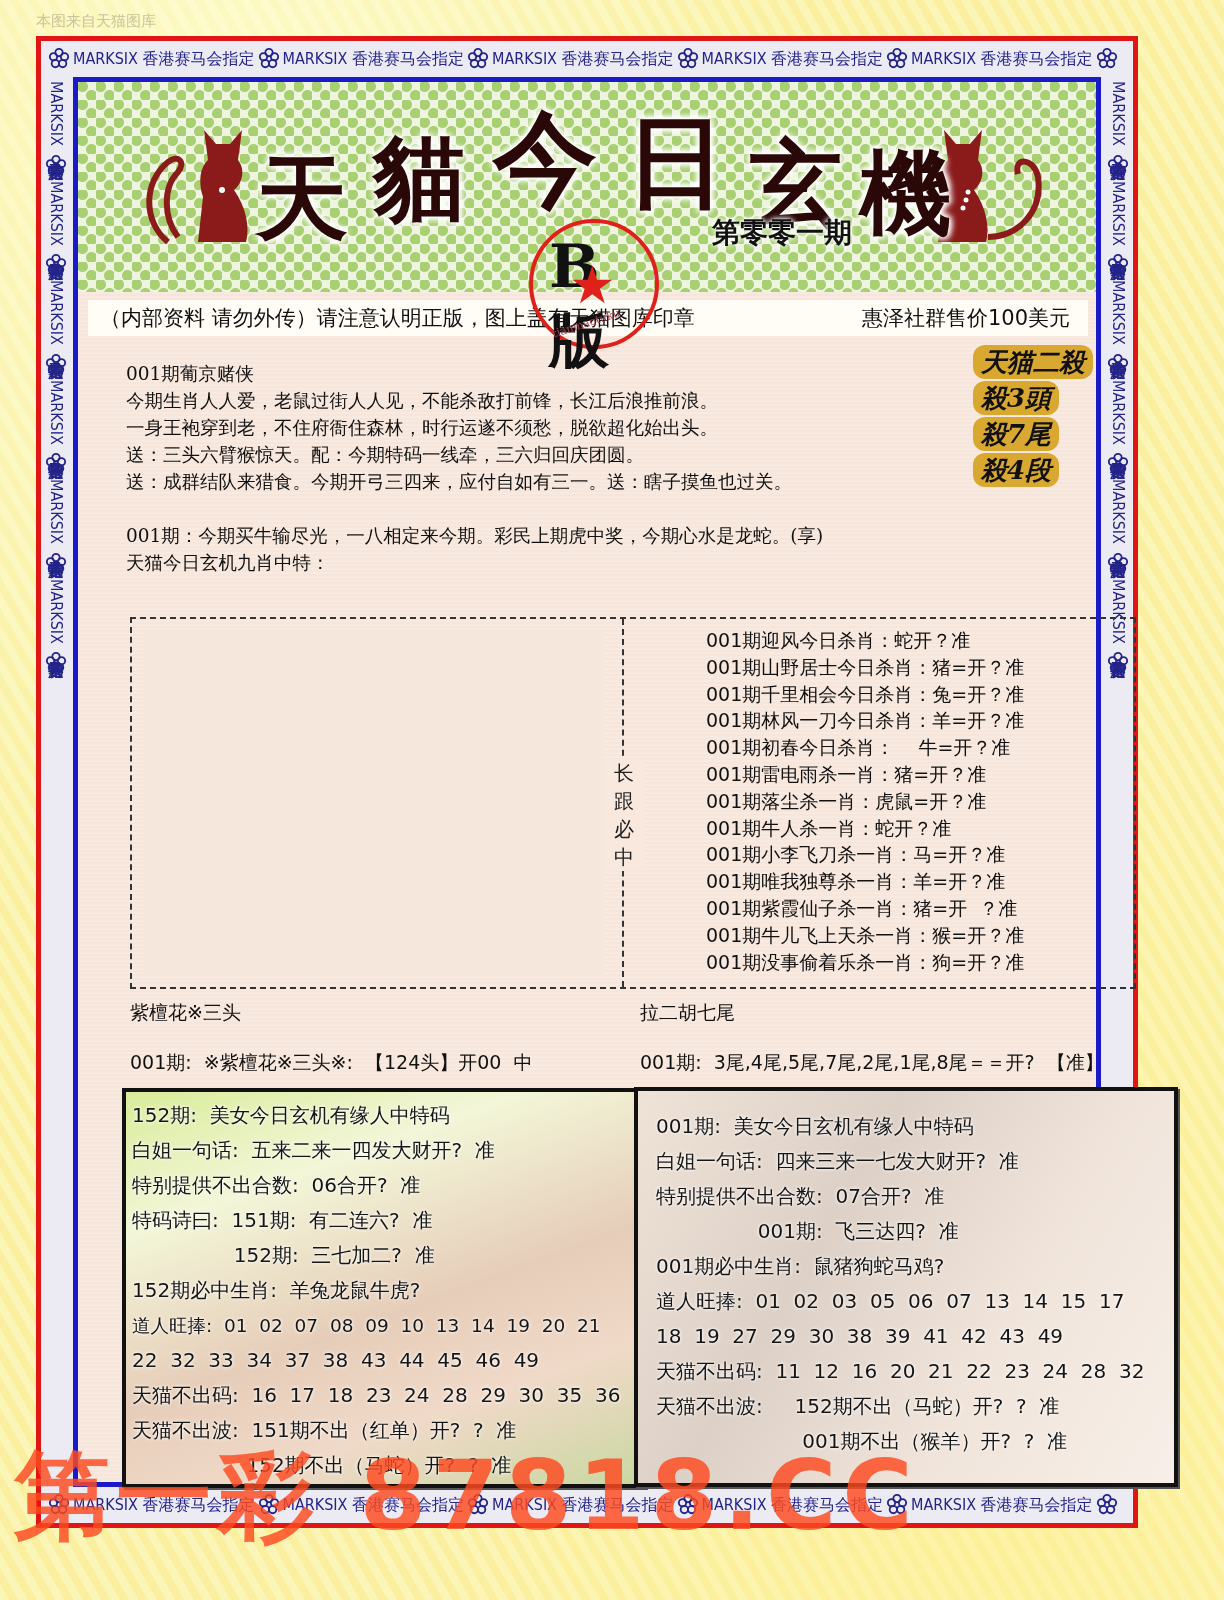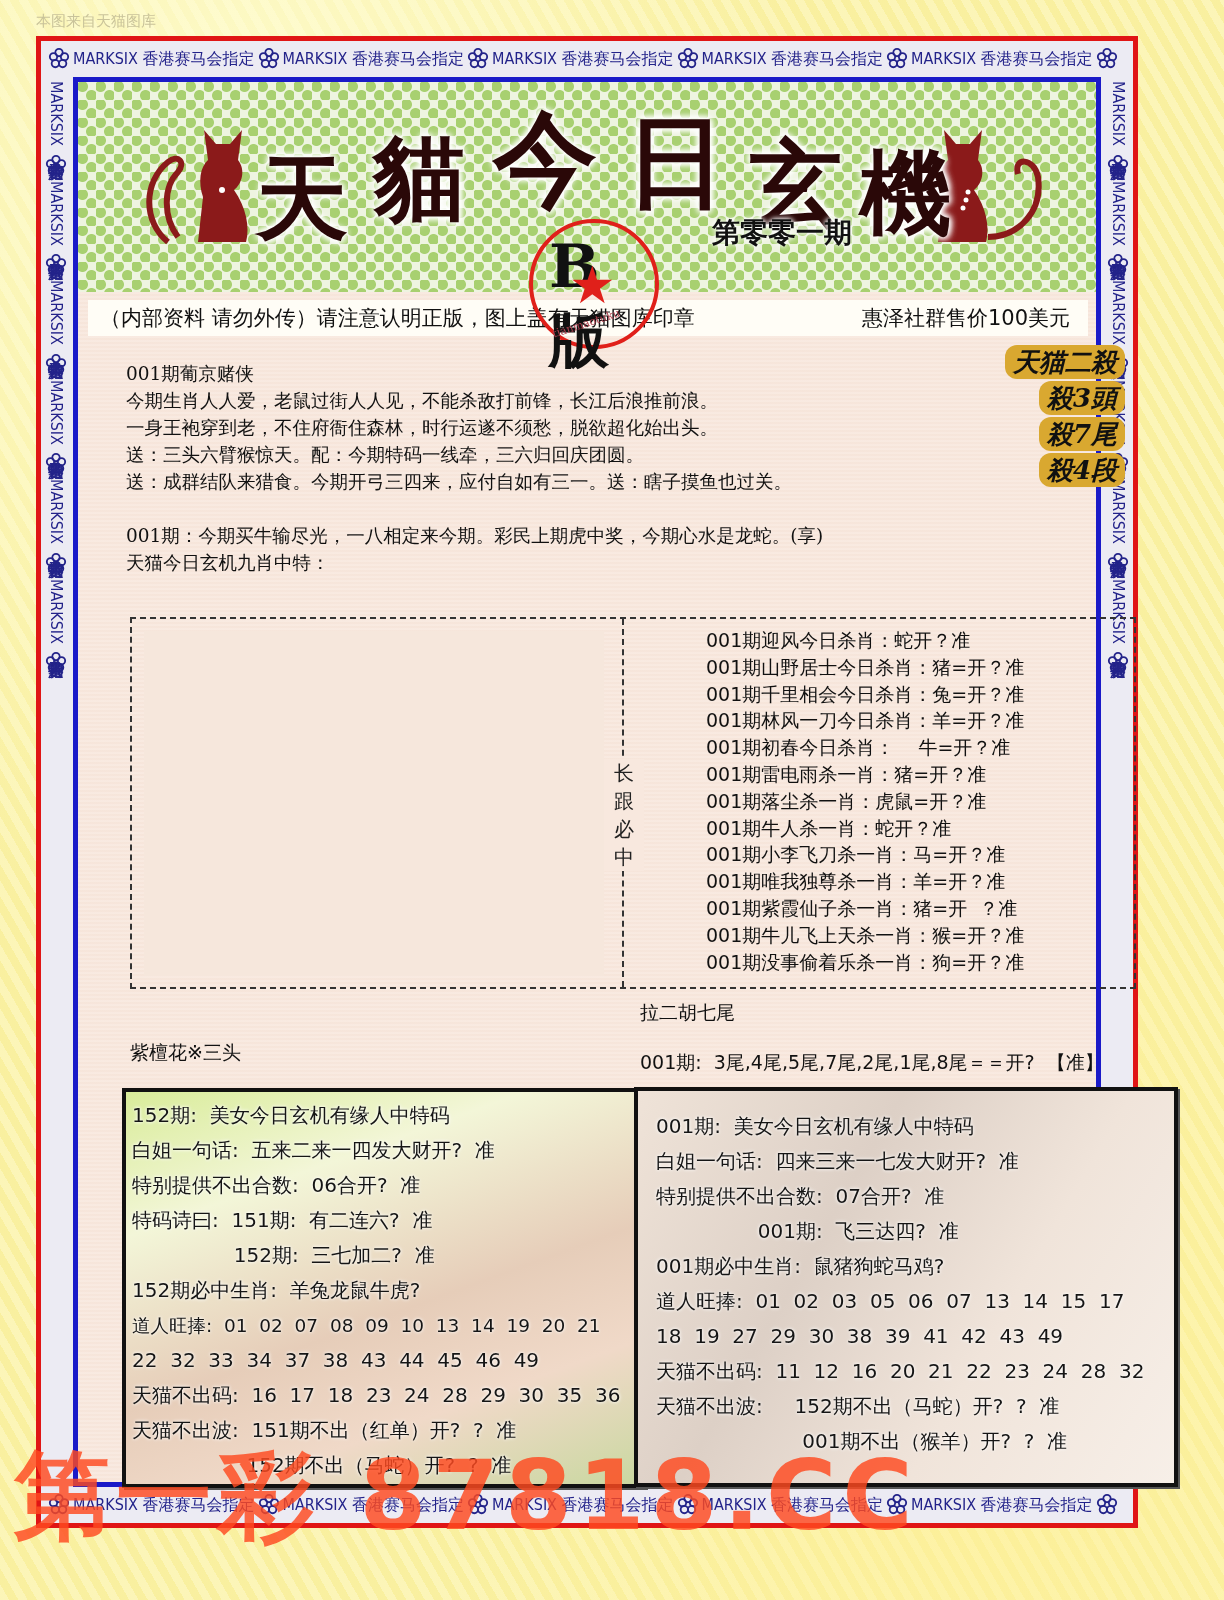--- a/index.html
+++ b/index.html
@@ -65,21 +65,21 @@
   .stamp .star { position: absolute; left: 36px; top: 36px; font-size: 52px; color: #e0201a; line-height: 1; }
   .stamp .url { position: absolute; left: 18px; top: 94px; font-size: 11px; color: #b04050; transform: rotate(-18deg); font-family: "DejaVu Serif", serif; }
   .notice {
     position: absolute; left: 10px; top: 218px; width: 1000px; height: 36px;
     background: #fffdf6; display: flex; align-items: center; font-size: 21px; color: #111;
     padding-left: 12px;
   }
   .notice .price { position: absolute; right: 18px; }
   .seal-box {
     position: absolute; left: 895px; top: 262px; width: 152px;
-    text-align: right; font-family: "DejaVu Serif", serif; font-weight: bold; font-style: italic; color: #111;
+    text-align: left; font-family: "DejaVu Serif", serif; font-weight: bold; font-style: italic; color: #111;
   }
   .seal-box div {
     display: inline-block; margin: 1px 0; padding: 0 8px; background: #d9a830;
     border-radius: 12px; font-size: 26px; line-height: 34px;
   }
   .poem {
     position: absolute; left: 48px; top: 278px; font-family: "DejaVu Serif", serif; font-size: 18.5px; line-height: 27px; color: #111;
   }
   .poem2 { top: 440px; }
   .dashed {
@@ -90,21 +90,21 @@
     position: absolute; left: 490px; top: 0; height: 368px; border-left: 2px dashed #333;
   }
   .dashed .photo { position: absolute; left: 12px; top: 12px; width: 460px; height: 345px; background: #f6e7dc; }
   .vlabel {
     position: absolute; left: 472px; top: 140px; width: 40px; text-align: center;
     font-size: 20px; line-height: 28px; background: #f8e8de;
   }
   .kill-list {
     position: absolute; left: 532px; top: 8px; font-size: 19px; line-height: 26.8px; color: #111; margin-left: 42px;
   }
-  .sub-l { position: absolute; left: 52px; font-size: 19px; color: #111; margin-top: 40px; }
+  .sub-l { position: absolute; left: 52px; font-size: 19px; color: #111; }
   .sub-r { position: absolute; left: 562px; font-size: 19px; color: #111; }
   .card {
     position: absolute; border: 4px solid #111; box-shadow: 2px 2px 0 #555; overflow: hidden;
   }
   .card-l { left: 44px; top: 1006px; width: 524px; height: 400px;
     background: linear-gradient(160deg, #d9ec9a 0%, #f3f6d8 25%, #e6cdb9 55%, #f0d9c8 75%, #c9d8a0 100%); }
   .card-r { left: 556px; top: 1005px; width: 544px; height: 400px;
     background: linear-gradient(120deg, #efe3d8 0%, #ddd0c6 35%, #f0e4da 65%, #f7efe8 100%); }
   .card .lines { position: absolute; left: 6px; top: 6px; font-size: 20px; line-height: 35px; color: #151515;
     text-shadow: 0 0 3px rgba(255,255,255,0.9), 0 0 4px rgba(255,255,255,0.8); white-space: nowrap; }

